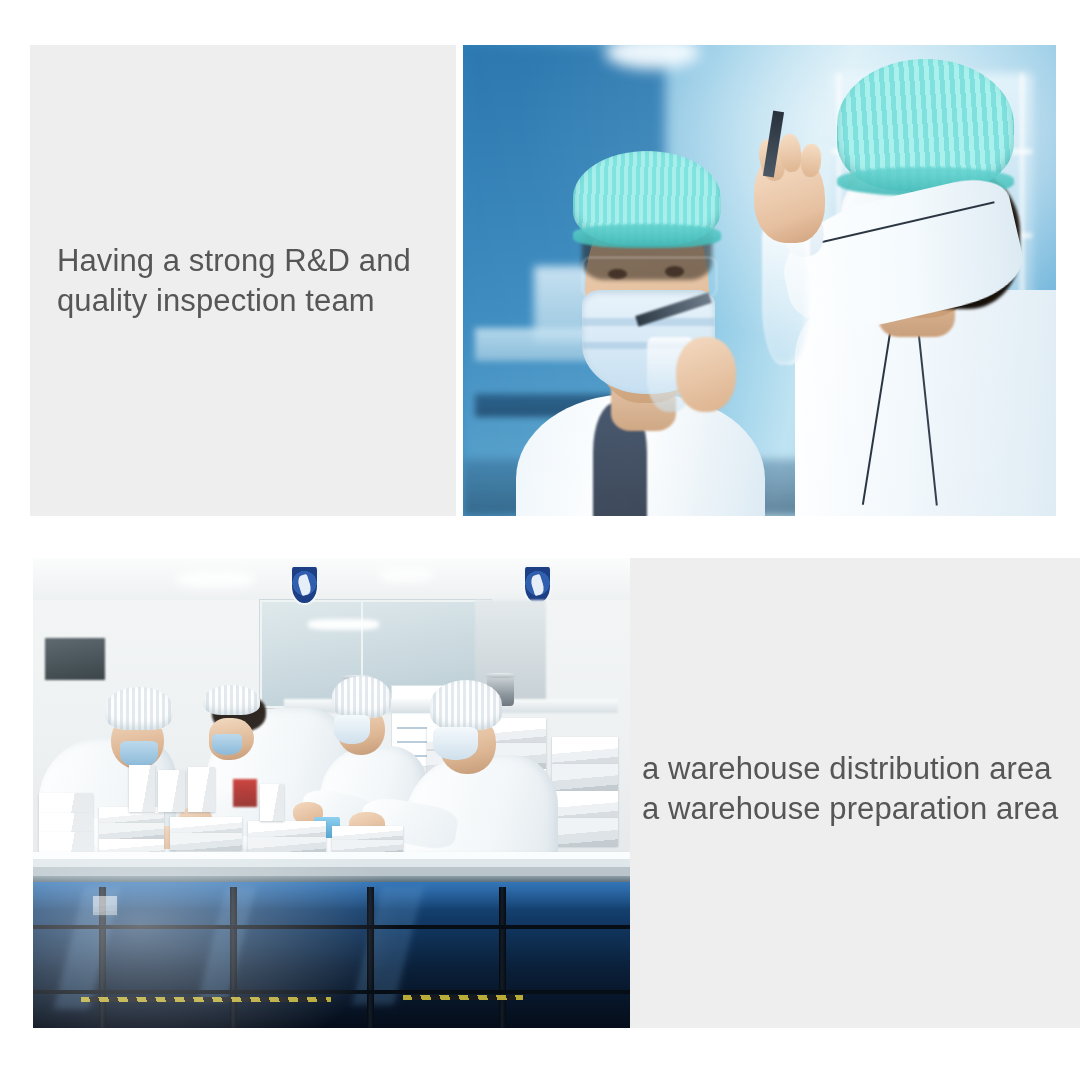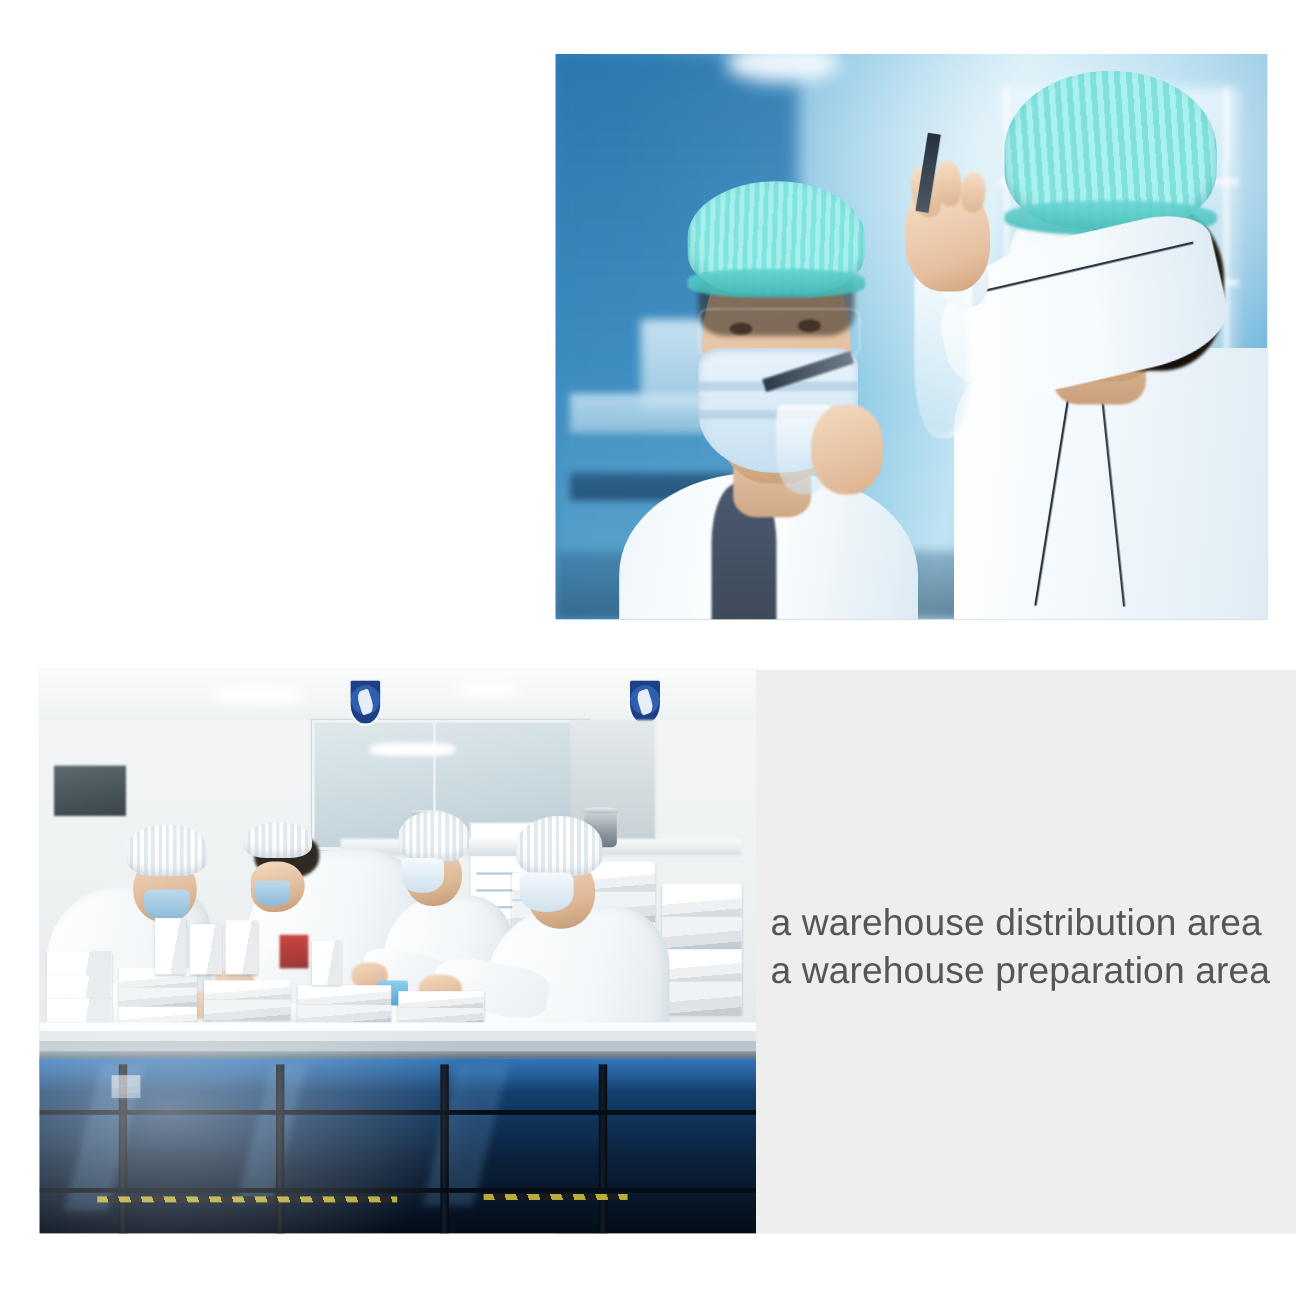--- a/index.html
+++ b/index.html
@@ -244,20 +244,24 @@
     radial-gradient(70% 50% at 18% 78%,rgba(255,255,255,.42),rgba(255,255,255,0) 62%);
     pointer-events:none;}
 </style>
 </head>
 <body>
 
 <div class="page">
 
   <div class="row1">
 
+    <div class="panel-top">
+      <div class="caption-top">Having a strong R&amp;D and
+quality inspection team</div>
+    </div>
 
     <div class="photo-top">
       <div class="p1-bg"></div>
       <div class="p1-wallpanel"></div>
       <div class="p1-light"></div>
       <div class="p1-cabinet"></div>
       <div class="p1-shelf"></div>
       <div class="p1-shelf2"></div>
 
       <div class="p1-rack"></div>

